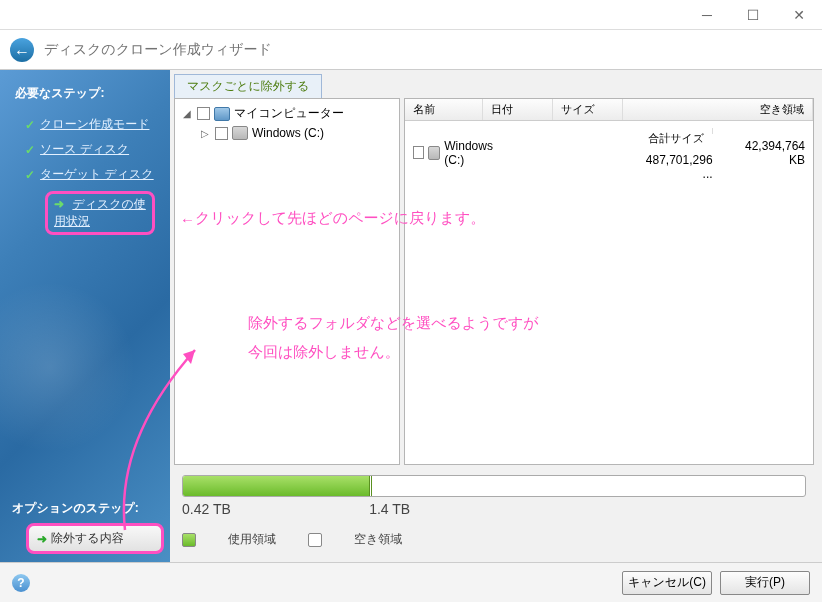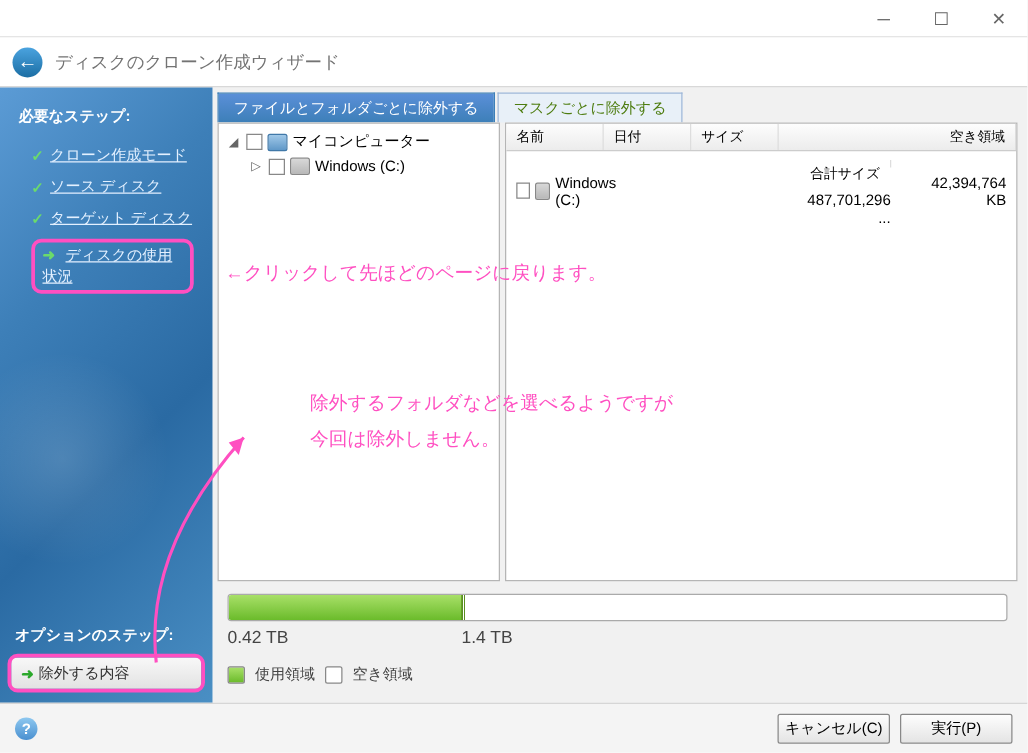--- a/index.html
+++ b/index.html
@@ -15,21 +15,21 @@
 
 .main { display: flex; height: 492px; }
 
 .sidebar { width: 170px; background: linear-gradient(135deg, #5b9bd5 0%, #3d7fb8 30%, #2a6aa3 60%, #4a8fc4 100%); color: #fff; padding: 10px 0; position: relative; overflow: hidden; }
 .sidebar::before { content: ""; position: absolute; top: 40%; left: -50px; width: 200px; height: 200px; background: radial-gradient(circle, rgba(255,255,255,0.15) 0%, transparent 60%); }
 .sidebar-section { font-size: 12px; font-weight: bold; padding: 5px 15px; margin-bottom: 5px; }
 .sidebar-item { font-size: 12px; padding: 4px 15px 4px 25px; display: flex; align-items: center; cursor: pointer; position: relative; }
 .sidebar-item .check { color: #6bdb6b; font-weight: bold; margin-right: 5px; font-size: 12px; }
 .sidebar-item .label { text-decoration: underline; color: #e3f0ff; }
 .sidebar-item .arrow { color: #6bdb6b; font-weight: bold; margin-right: 5px; font-size: 12px; }
-.highlight-box { border: 3px solid #ff4fc1; border-radius: 8px; padding: 2px 6px; }
+.highlight-box { border: 3px solid #ff4fc1; border-radius: 8px; padding: 2px 6px; margin-left: 20px; }
 .option-title { position: absolute; bottom: 40px; left: 0; right: 0; font-size: 12px; font-weight: bold; padding: 5px 12px; }
 .option-item { position: absolute; bottom: 8px; left: 6px; right: 6px; background: linear-gradient(#f8f8f8, #e2e2e2); border: 1px solid #aaa; border-radius: 3px; padding: 4px 8px; display: flex; align-items: center; cursor: pointer; color: #333; font-size: 12px; }
 .option-item .arrow2 { color: #2aa82a; font-weight: bold; margin-right: 4px; }
 
 .content { flex: 1; background: #f1f1f1; padding: 4px 8px 4px 4px; display: flex; flex-direction: column; }
 .tabs { display: flex; height: 24px; }
 .tab { padding: 3px 12px; font-size: 12px; border: 1px solid #a0b8d8; border-bottom: none; margin-right: 2px; cursor: pointer; }
 .tab.active { background: linear-gradient(#5a8fd8, #3d7fb8); color: #fff; border-color: #3d7fb8; }
 .tab:not(.active) { background: #e8f0f8; color: #4d7c0f; }
 
@@ -53,21 +53,21 @@
 .grid-body { flex: 1; overflow: auto; font-size: 12px; }
 .grid-row { display: flex; padding: 3px 0; align-items: center; }
 .grid-row > div { padding: 0 8px; }
 
 .progress-area { padding: 10px 8px 4px; }
 .progress-bar { height: 22px; background: #fff; border: 1px solid #aaa; border-radius: 3px; overflow: hidden; position: relative; }
 .progress-fill { height: 100%; background: linear-gradient(#a8e068, #6bbb2b); width: 30%; position: relative; }
 .progress-fill::after { content: ""; position: absolute; top: 0; bottom: 0; right: -2px; width: 3px; background: repeating-linear-gradient(90deg, #5a9020, #5a9020 1px, transparent 1px, transparent 2px); }
 .progress-labels { display: flex; font-size: 14px; padding-top: 4px; color: #444; }
 .plabel-left { width: 30%; }
-.legend { display: flex; gap: 8px; padding: 10px 8px; font-size: 12px; align-items: center; color: #444; }
+.legend { display: flex; gap: 32px; padding: 10px 8px; font-size: 12px; align-items: center; color: #444; }
 .legend-box { width: 14px; height: 14px; border: 1px solid #888; border-radius: 2px; }
 .legend-box.used { background: linear-gradient(#a8e068, #6bbb2b); }
 .legend-box.free { background: #fff; }
 
 .footer { height: 40px; border-top: 1px solid #ccc; display: flex; align-items: center; padding: 0 12px; background: #f4f4f4; }
 .help-icon { width: 18px; height: 18px; border-radius: 50%; background: linear-gradient(#8ec8f0, #4a90d0); color: #fff; display: flex; align-items: center; justify-content: center; font-size: 12px; font-weight: bold; cursor: pointer; }
 .footer-spacer { flex: 1; }
 .footer-btn { min-width: 90px; height: 24px; background: linear-gradient(#fdfdfd, #e4e4e4); border: 1px solid #888; border-radius: 2px; font-size: 12px; margin-left: 8px; cursor: pointer; }
 
 .annotation { position: absolute; color: #ff4fc1; font-size: 15px; font-weight: 500; pointer-events: none; margin-top: 36px; }
@@ -116,21 +116,20 @@
 
     <div class="option-title">オプションのステップ:</div>
     <div class="option-item highlight-box" style="border:3px solid #ff4fc1; border-radius:8px;">
       <span class="arrow2">➜</span>
       <span>除外する内容</span>
     </div>
   </div>
 
   <div class="content">
     <div class="tabs">
-      <div class="tab active">ファイルとフォルダごとに除外する</div>
       <div class="tab">マスクごとに除外する</div>
     </div>
 
     <div class="panels">
       <div class="panel" style="flex:0.55">
         <div class="tree">
           <div class="tree-row">
             <span class="expander">◢</span>
             <span class="checkbox"></span>
             <span class="comp-icon"></span>

